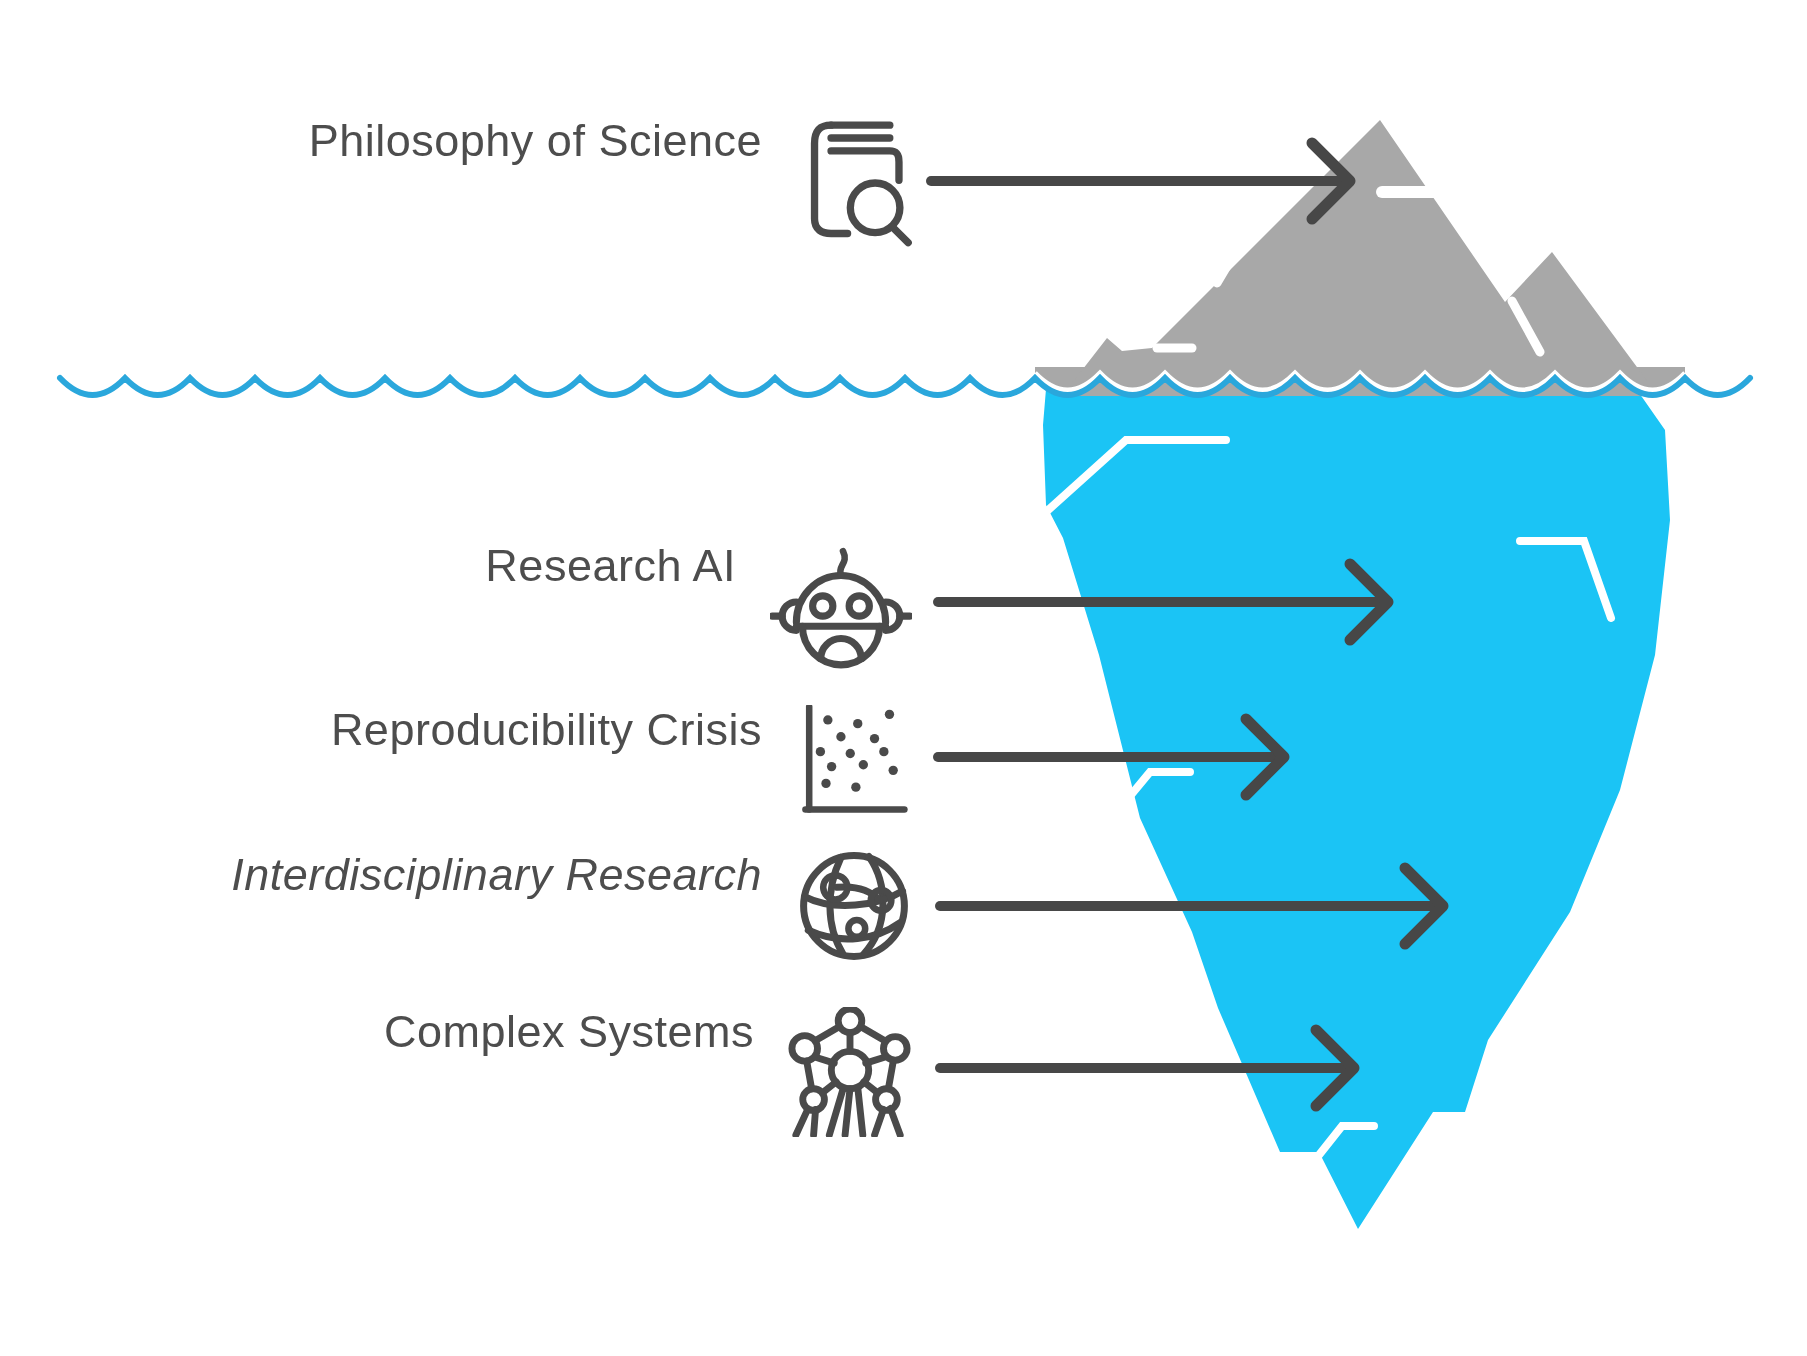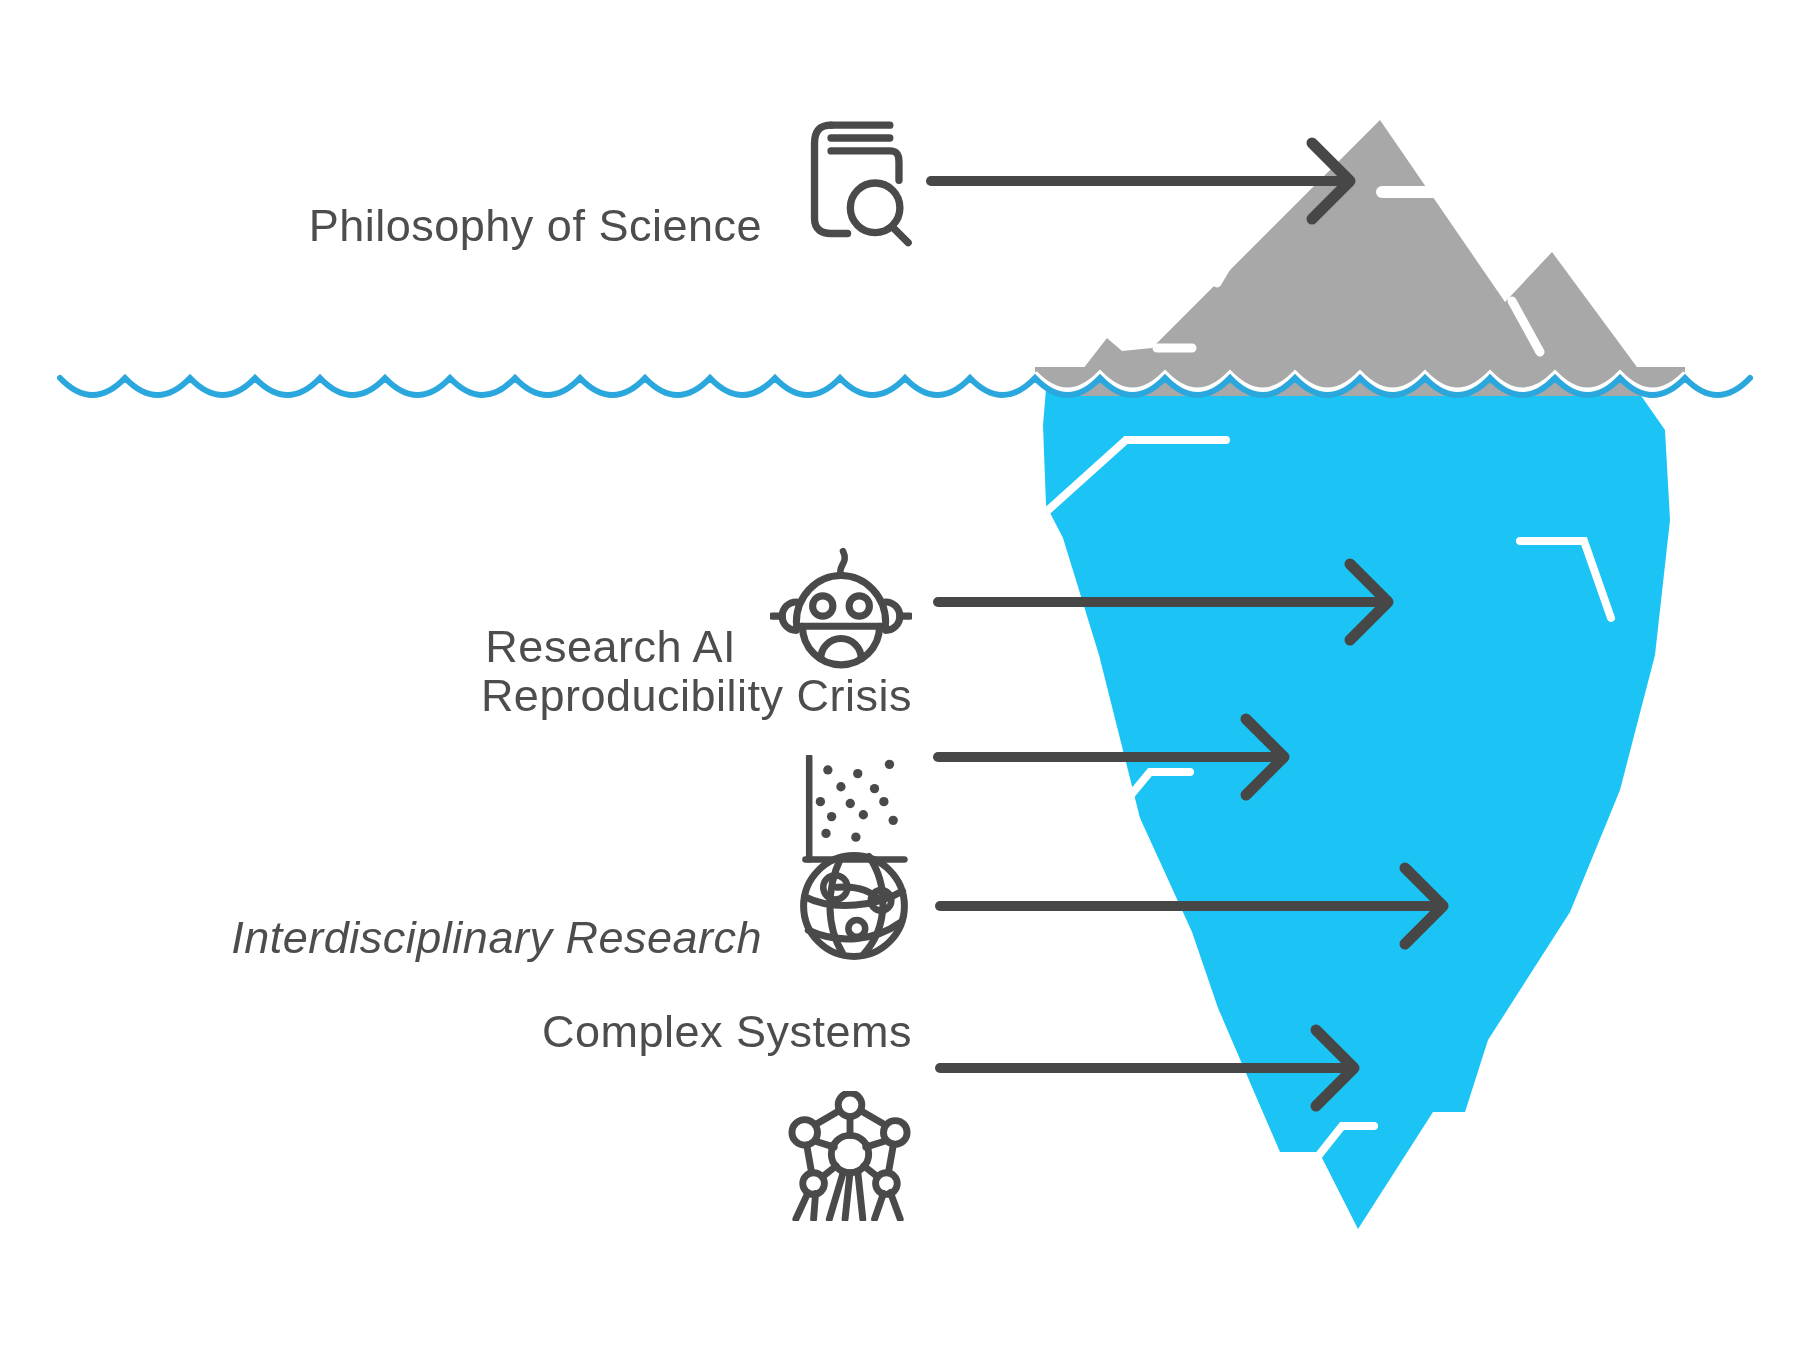--- a/index.html
+++ b/index.html
@@ -6,21 +6,21 @@
   .canvas{
     position:relative;
     width:1807px;height:1356px;
     background:#ffffff;
     overflow:hidden;
     font-family:"Liberation Sans", sans-serif;
   }
   #scene{position:absolute;left:0;top:0;}
   .row{
     position:absolute;left:0;width:912px;
-    display:flex;align-items:flex-end;justify-content:flex-end;
+    display:flex;align-items:flex-start;justify-content:flex-end;
     gap:34px;
   }
   .row .label{
     font-size:45px;line-height:1.1;color:#4d4d4d;
     white-space:nowrap;letter-spacing:0.5px;
   }
   .row svg{flex:0 0 auto;display:block;}
   .icon-stroke{fill:none;stroke:#4a4a4a;stroke-linecap:round;stroke-linejoin:round;}
   .slit{fill:none;stroke:#ffffff;stroke-linecap:round;}
   .arrow-shaft{fill:none;stroke:#474747;stroke-width:10;stroke-linecap:round;}
@@ -112,21 +112,21 @@
         <path d="M26,84 H114"></path>
         <path d="M32,84 A38,38 0 0 0 108,84"></path>
         <circle cx="52" cy="64" r="10"></circle>
         <circle cx="88" cy="64" r="10"></circle>
         <path d="M50,116 A20,20 0 0 1 90,116"></path>
         <path stroke-width="6.5" d="M70,34 C66,24 78,22 72,10"></path>
       </g>
     </svg>
   </div>
 
-  <div class="row" style="top:671px;flex-direction:column;">
+  <div class="row" style="top:705px;">
     <span class="label">Reproducibility Crisis</span>
     <svg width="116" height="112" viewBox="0 0 116 120">
       <g class="icon-stroke" stroke-width="7" stroke-linecap="butt">
         <path d="M10,2 V112"></path>
           <path d="M6,112 H112"></path>
       </g>
       <g fill="#4a4a4a">
         <circle cx="30" cy="16" r="5"></circle>
           <circle cx="62" cy="20" r="5"></circle>
           <circle cx="96" cy="10" r="5"></circle>
@@ -156,21 +156,21 @@
         <path d="M42,40 C62,38 78,44 88,54"></path>
       </g>
       <g class="icon-stroke" stroke-width="7" fill="#ffffff">
         <circle cx="40" cy="40" r="13"></circle>
         <circle cx="89" cy="54" r="11"></circle>
         <circle cx="63" cy="84" r="9"></circle>
       </g>
     </svg>
   </div>
 
-  <div class="row" style="top:1007px;flex-direction:column;">
+  <div class="row" style="top:1007px;">
     <span class="label">Complex Systems</span>
     <svg width="124" height="130" viewBox="0 0 126 132">
       <g class="icon-stroke" stroke-width="7">
         <path d="M52,20 L28,34"></path>
           <path d="M74,20 L98,34"></path>
           <path d="M63,26 L63,45"></path>
         <path d="M28,51 L47,57"></path>
           <path d="M98,51 L79,57"></path>
         <path d="M19,55 L24,83"></path>
           <path d="M107,55 L102,83"></path>

